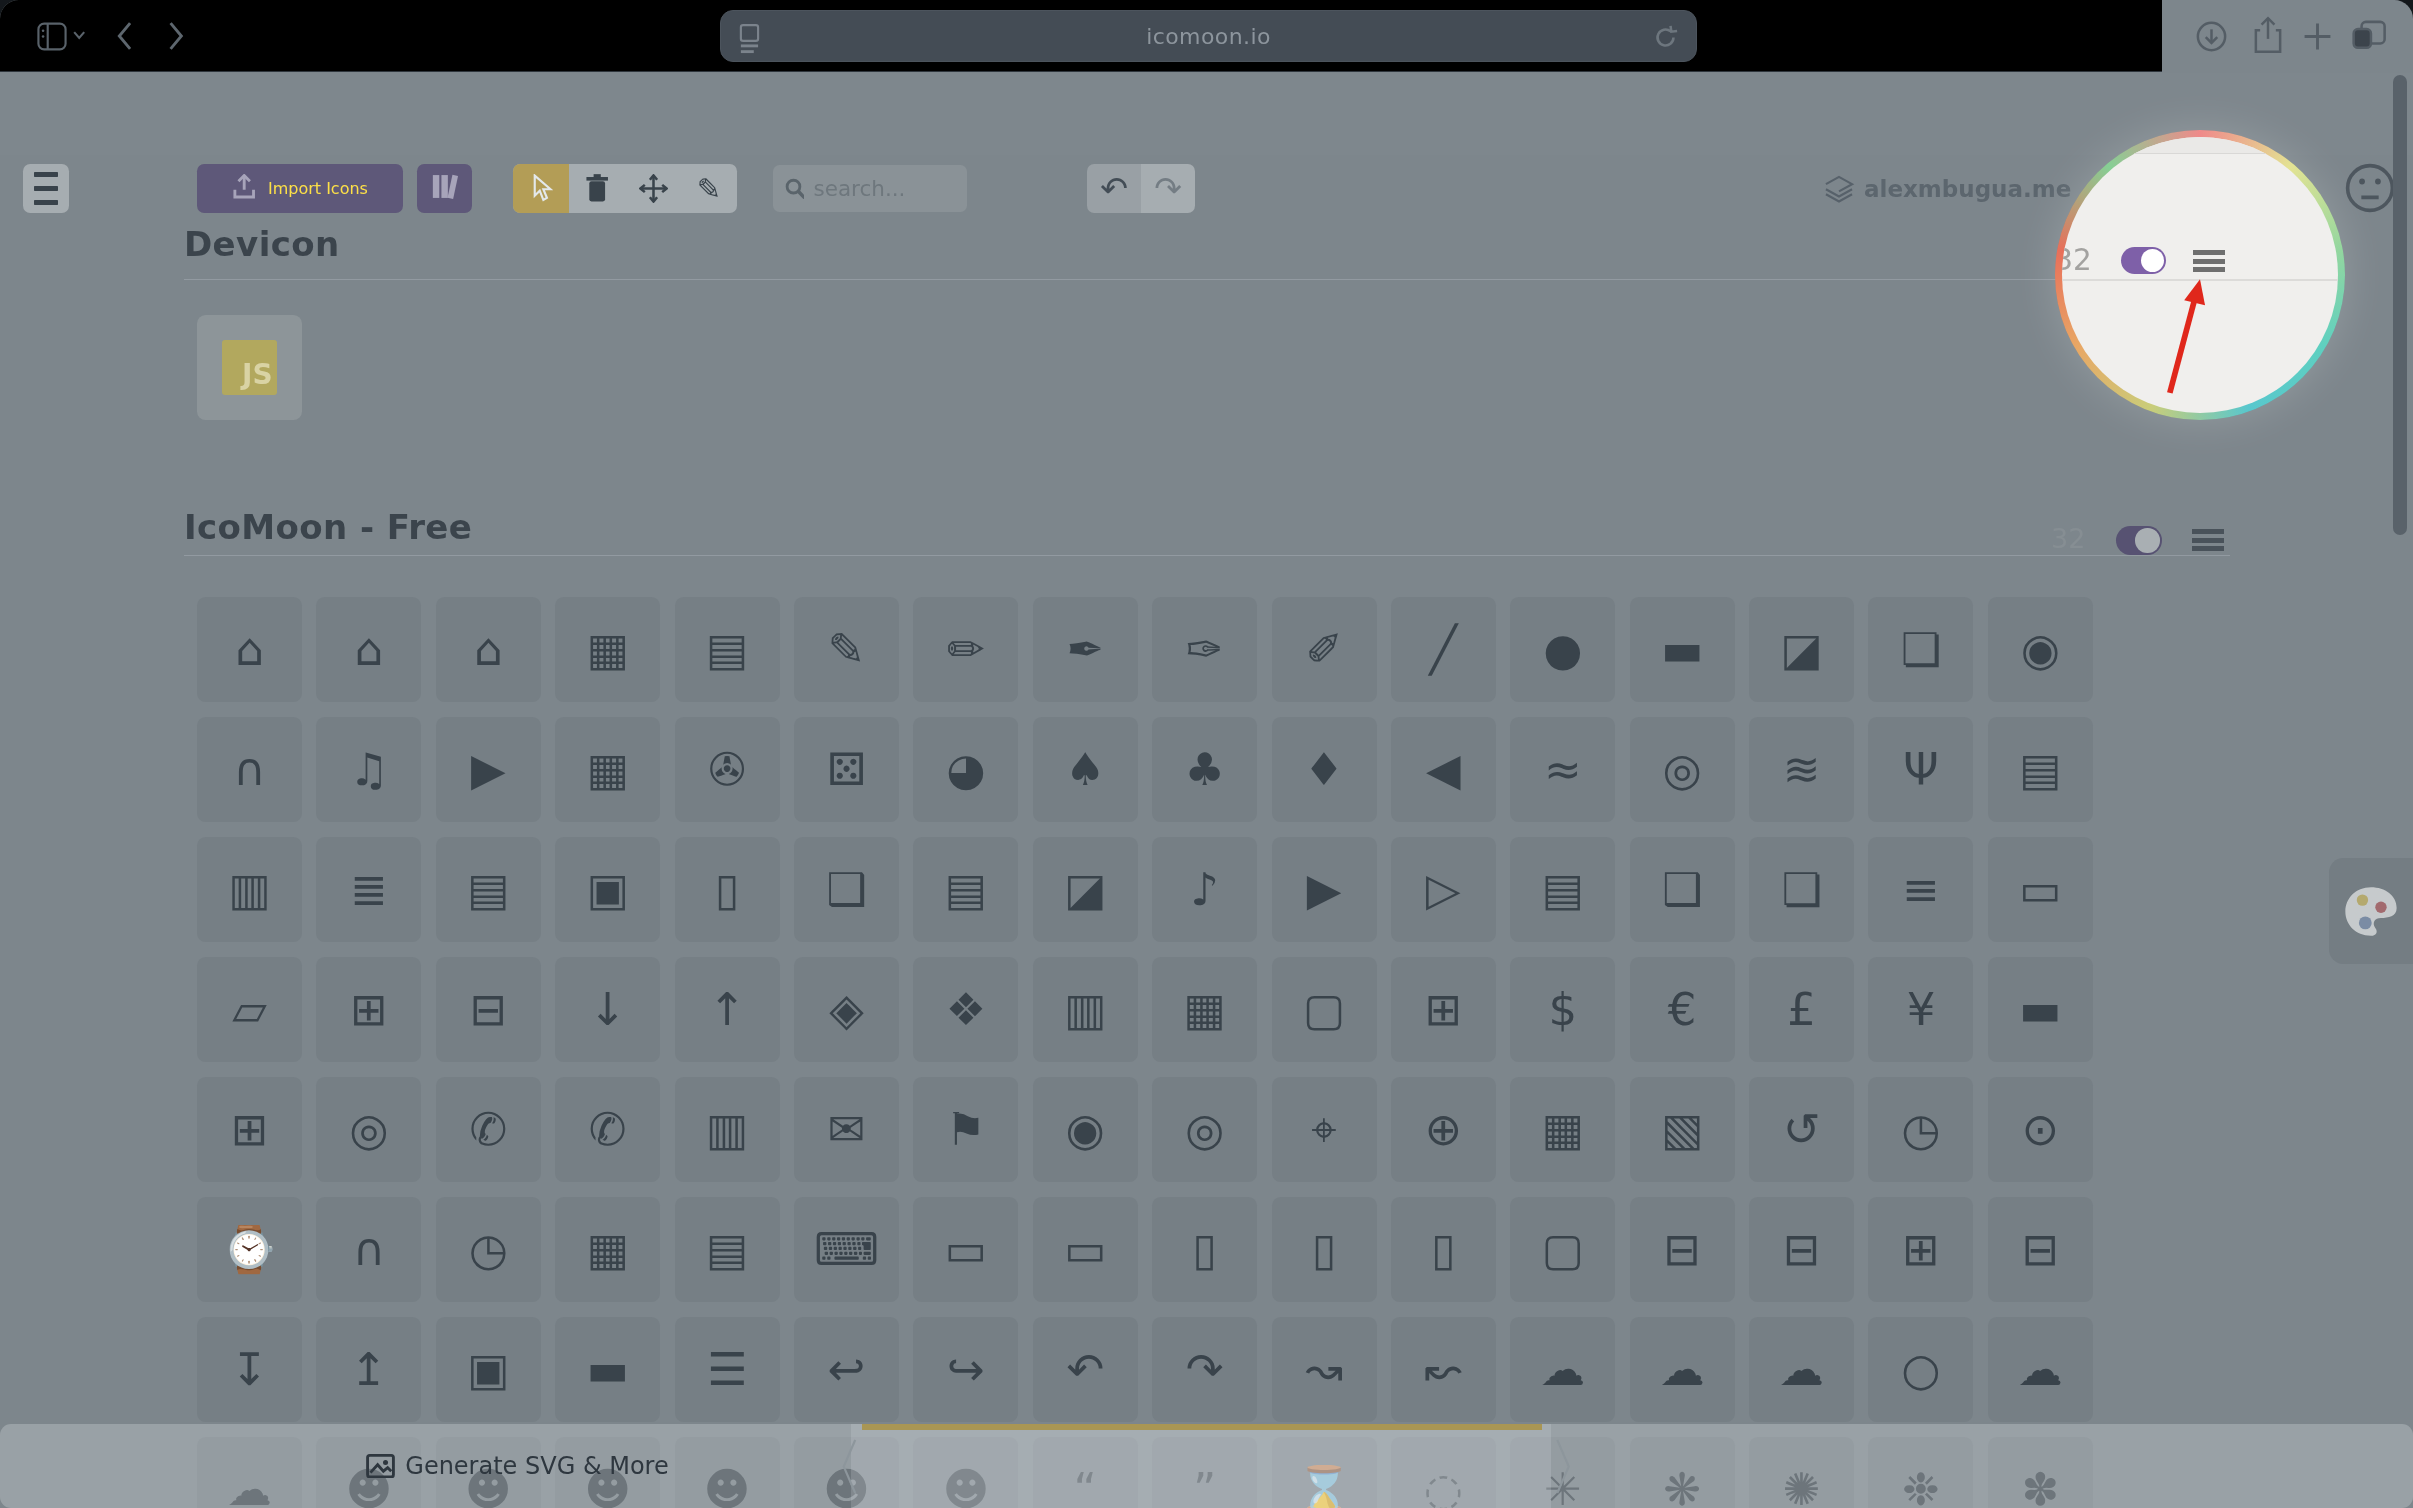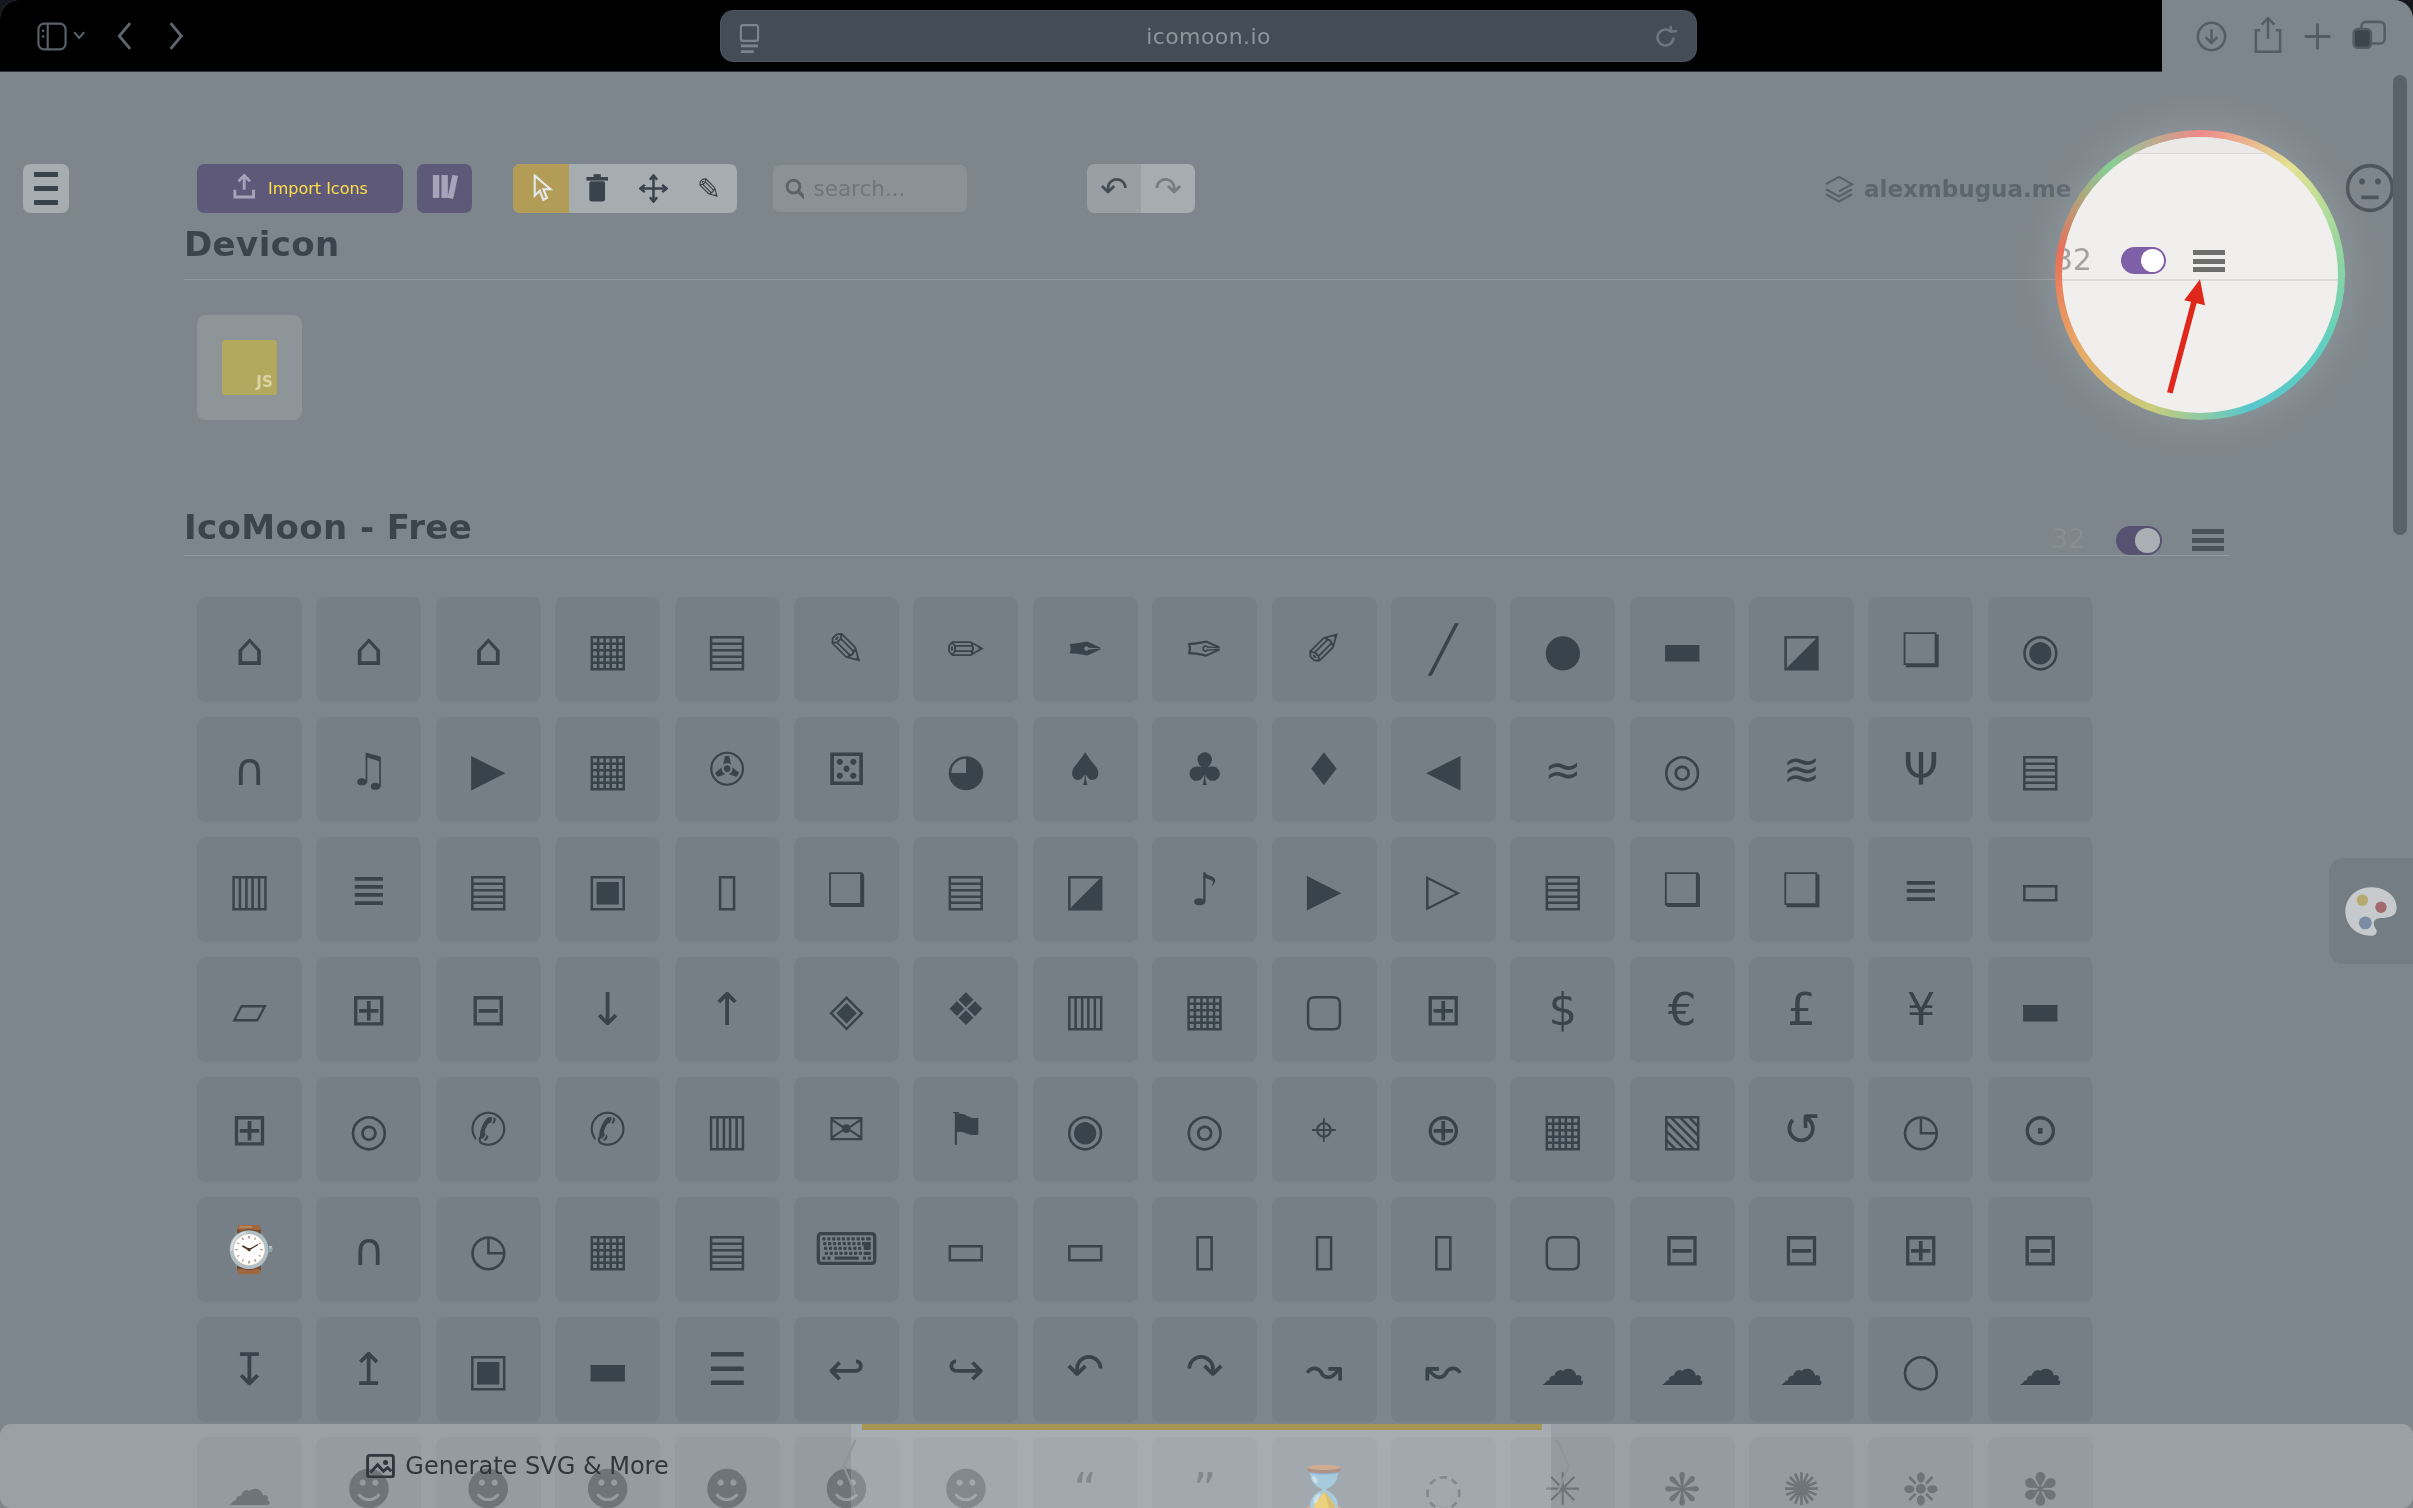--- a/index.html
+++ b/index.html
@@ -41,21 +41,21 @@
   .h1{position:absolute;font-size:34px;color:#3b444c;font-weight:700;letter-spacing:0.4px;}
   .rule{position:absolute;height:1.4px;background:rgba(185,193,200,.35);}
   .set-count{position:absolute;font-size:27px;color:#868e93;}
   .toggle{position:absolute;width:46px;height:29px;border-radius:14.4px;background:#575272;}
   .toggle .knob{position:absolute;right:2.2px;top:2.2px;width:24.4px;height:24.4px;border-radius:50%;background:#a9afb3;}
   .listbtn{position:absolute;}
   .listbtn span{display:block;width:32px;height:5px;margin-bottom:3.6px;background:#49525a;}
 
   .js-tile{position:absolute;left:197px;top:315px;width:105px;height:105px;border-radius:8.6px;background:#8d9599;display:flex;align-items:center;justify-content:center;}
   .js-badge{width:55px;height:55px;background:#b2a85e;border-radius:2.9px;display:flex;align-items:flex-end;justify-content:flex-end;padding:4.3px;}
-  .js-badge b{font-size:15px;color:#d9d3a4;font-weight:700;}
+  .js-badge b{font-size:28px;color:#d9d3a4;font-weight:700;}
 
   #icon-grid{position:absolute;left:197px;top:597px;width:1901px;display:grid;grid-template-columns:repeat(16,105px);gap:15px 14.4px;}
   .tile{width:105px;height:105px;border-radius:8.6px;background:#767f85;display:flex;align-items:center;justify-content:center;}
   .tile .g{font-size:45px;color:#39434b;line-height:1;}
 
   
   .bottombar{position:absolute;left:0;top:1424px;width:2413px;height:84px;background:rgba(206,212,216,.35);border-radius:11px;}
   .tab-center-bg{position:absolute;left:851px;top:0;width:700px;height:84px;background:rgba(224,228,231,.18);}
   .tab-gold{position:absolute;left:862px;top:0;width:680px;height:5.7px;background:#a99654;}
   .bb-label{position:absolute;top:0;height:84px;display:flex;align-items:center;justify-content:center;font-size:24px;color:#2e373f;}

